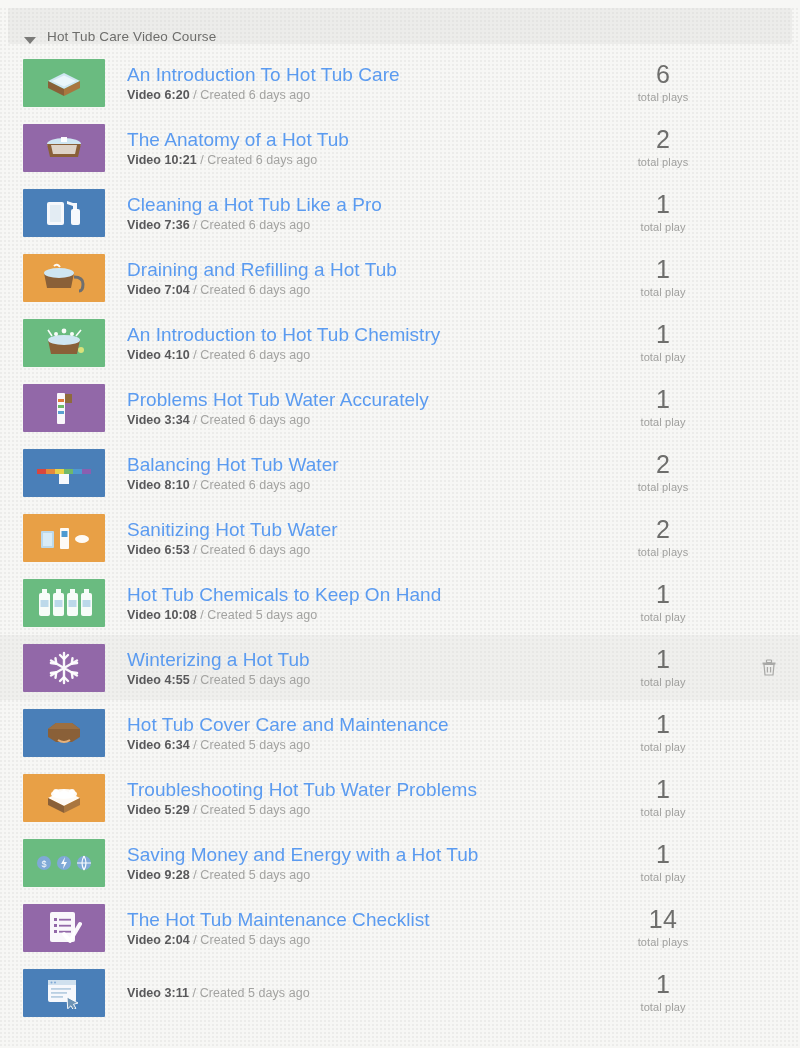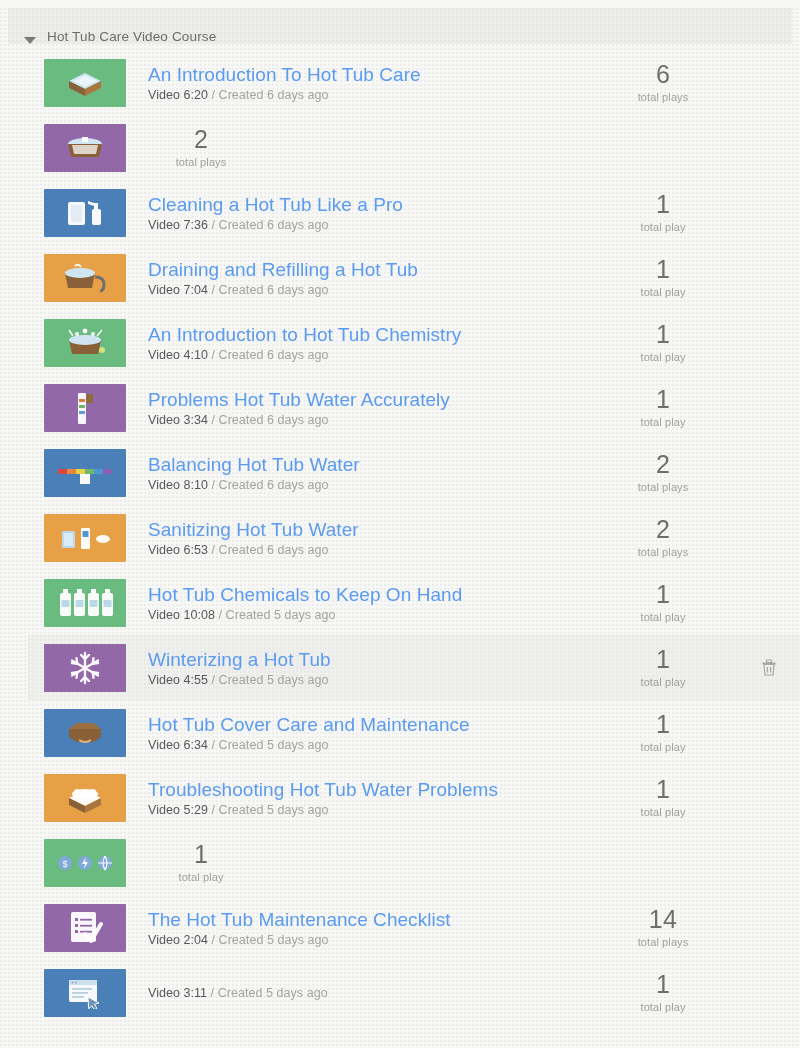--- a/index.html
+++ b/index.html
@@ -51,22 +51,21 @@
   }
 
   
   .video-list { margin-top:6px; }
 
   .video-row {
     position:relative;
     display:flex;
     align-items:center;
     height:65px;
-    padding:0 0 0 16px;
-    margin-left:28px;
+    padding:0 0 0 23px;
   }
   .video-row.hovered {
     background:#efefed;
     background-image:
       radial-gradient(circle at 1px 1px, rgba(0,0,0,0.035) 0.7px, transparent 0.9px);
     background-size:4px 4px;
   }
 
   
   .thumb {
@@ -97,21 +96,21 @@
     white-space:nowrap;
     text-decoration:none;
     cursor:pointer;
   }
   .video-meta {
     margin-top:2px;
     font-size:12.5px;
     line-height:15px;
     white-space:nowrap;
   }
-  .meta-duration { color:#58585a; font-weight:normal; letter-spacing:0.05px; }
+  .meta-duration { color:#58585a; font-weight:bold; letter-spacing:0.05px; }
   .meta-created  { color:#a3a3a1; letter-spacing:0.05px; }
 
   
   .plays {
     flex:0 0 auto;
     width:150px;
     text-align:center;
     line-height:1;
   }
   .plays-count {
@@ -192,20 +191,27 @@
       <div class="video-row">
     <div class="thumb" style="background:#9268a8">
       <span>
             <svg width="46" height="30" viewBox="0 0 46 30">
       <ellipse cx="23" cy="11" rx="17" ry="6" fill="#cfe6f2"></ellipse>
       <path d="M6 11 L9 24 H37 L40 11 Z" fill="#8a6038"></path>
       <path d="M10 12 L12 21 H34 L36 12 Z" fill="rgba(255,255,255,0.72)"></path>
       <rect x="20" y="4" width="6" height="5" fill="rgba(255,255,255,0.95)"></rect>
             </svg>
           </span>
+    </div>
+    <div class="row-text">
+      <a class="video-title" href="#">The Anatomy of a Hot Tub</a>
+      <div class="video-meta">
+        <span class="meta-duration">Video 10:21</span>
+        <span class="meta-created">/ Created 6 days ago</span>
+      </div>
     </div>
     <div class="plays">
       <span class="plays-count">2</span>
       <span class="plays-label">total plays</span>
     </div>
     <div class="actions">
       <button class="trash-btn">
         <span><svg width="16" height="17" viewBox="0 0 16 17">
       <rect x="1.5" y="3.5" width="13" height="2" fill="#a8a8a6"></rect>
       <rect x="5.5" y="1" width="5" height="2.5" rx="0.6" fill="none" stroke="#a8a8a6" stroke-width="1.2"></rect>
@@ -578,20 +584,27 @@
             <svg width="58" height="24" viewBox="0 0 58 24">
       <circle cx="9" cy="12" r="7" fill="#7fa9d6"></circle>
               <text x="9" y="16" font-size="9" fill="rgba(255,255,255,0.95)" text-anchor="middle" font-family="sans-serif">$</text>
       <circle cx="29" cy="12" r="7" fill="#7fa9d6"></circle>
               <path d="M30 6 l-4 7 h3 l-1 5 4 -7 h-3 z" fill="rgba(255,255,255,0.95)"></path>
       <circle cx="49" cy="12" r="7" fill="#7fa9d6"></circle>
       <path d="M42 12 h14 M49 5 q4 7 0 14 M49 5 q-4 7 0 14" stroke="rgba(255,255,255,0.95)" stroke-width="1.2" fill="none"></path>
             </svg>
           </span>
     </div>
+    <div class="row-text">
+      <a class="video-title" href="#">Saving Money and Energy with a Hot Tub</a>
+      <div class="video-meta">
+        <span class="meta-duration">Video 9:28</span>
+        <span class="meta-created">/ Created 5 days ago</span>
+      </div>
+    </div>
     <div class="plays">
       <span class="plays-count">1</span>
       <span class="plays-label">total play</span>
     </div>
     <div class="actions">
       <button class="trash-btn">
         <span><svg width="16" height="17" viewBox="0 0 16 17">
       <rect x="1.5" y="3.5" width="13" height="2" fill="#a8a8a6"></rect>
       <rect x="5.5" y="1" width="5" height="2.5" rx="0.6" fill="none" stroke="#a8a8a6" stroke-width="1.2"></rect>
       <path d="M3 5.5 h10 l-1 10.5 h-8 z" fill="none" stroke="#a8a8a6" stroke-width="1.2"></path>

